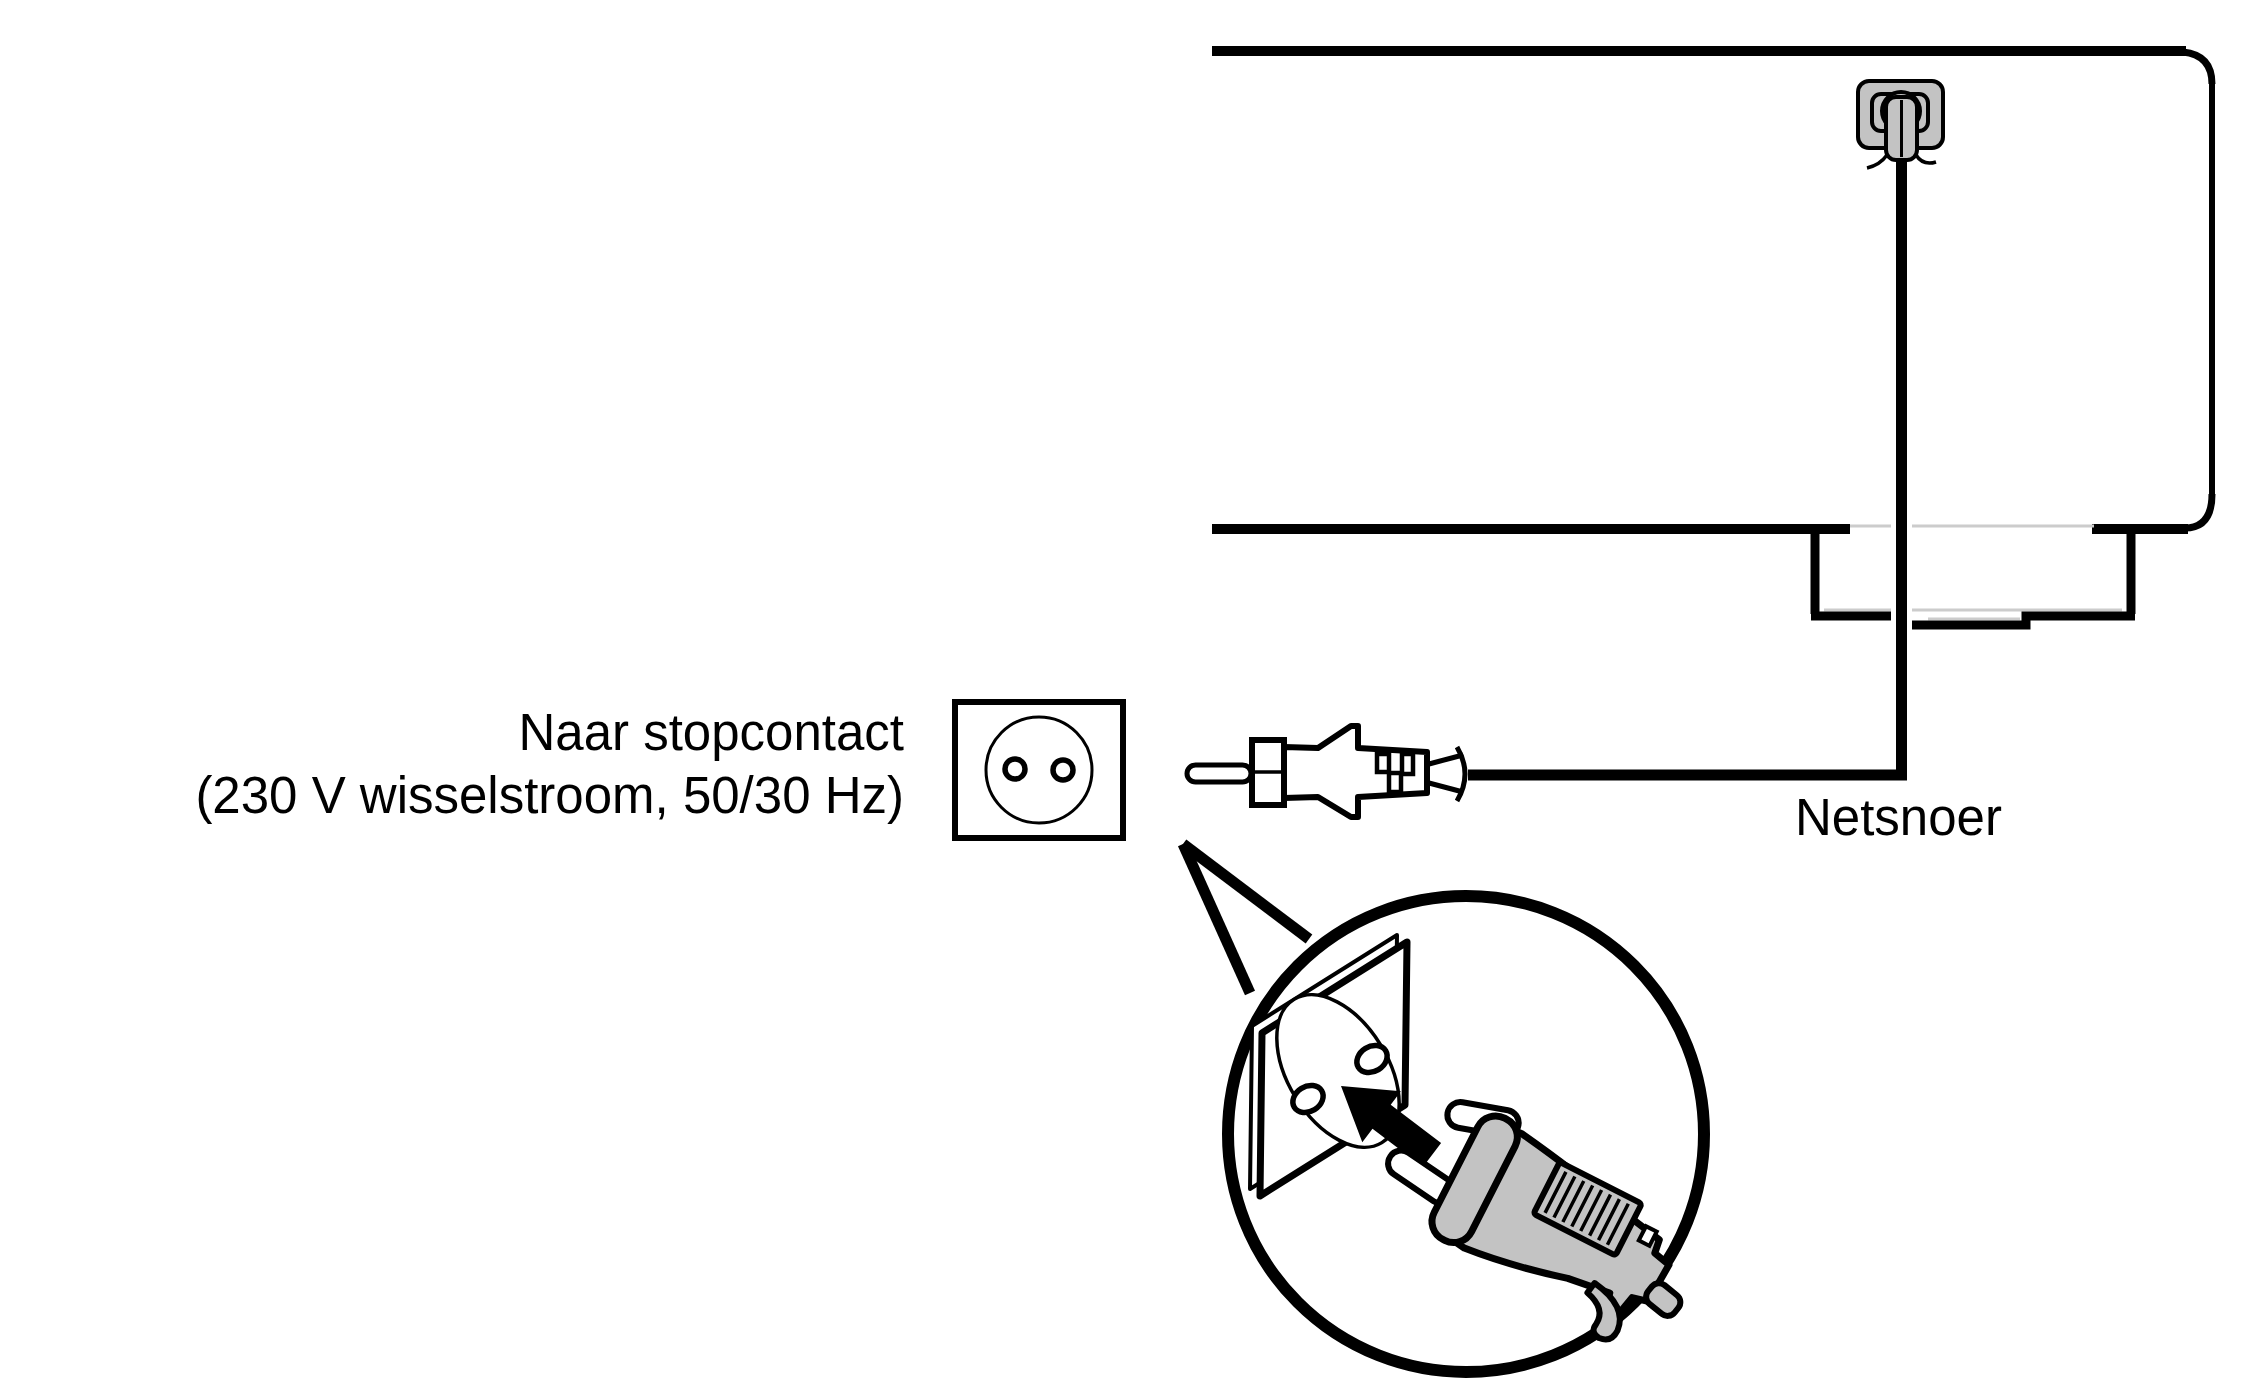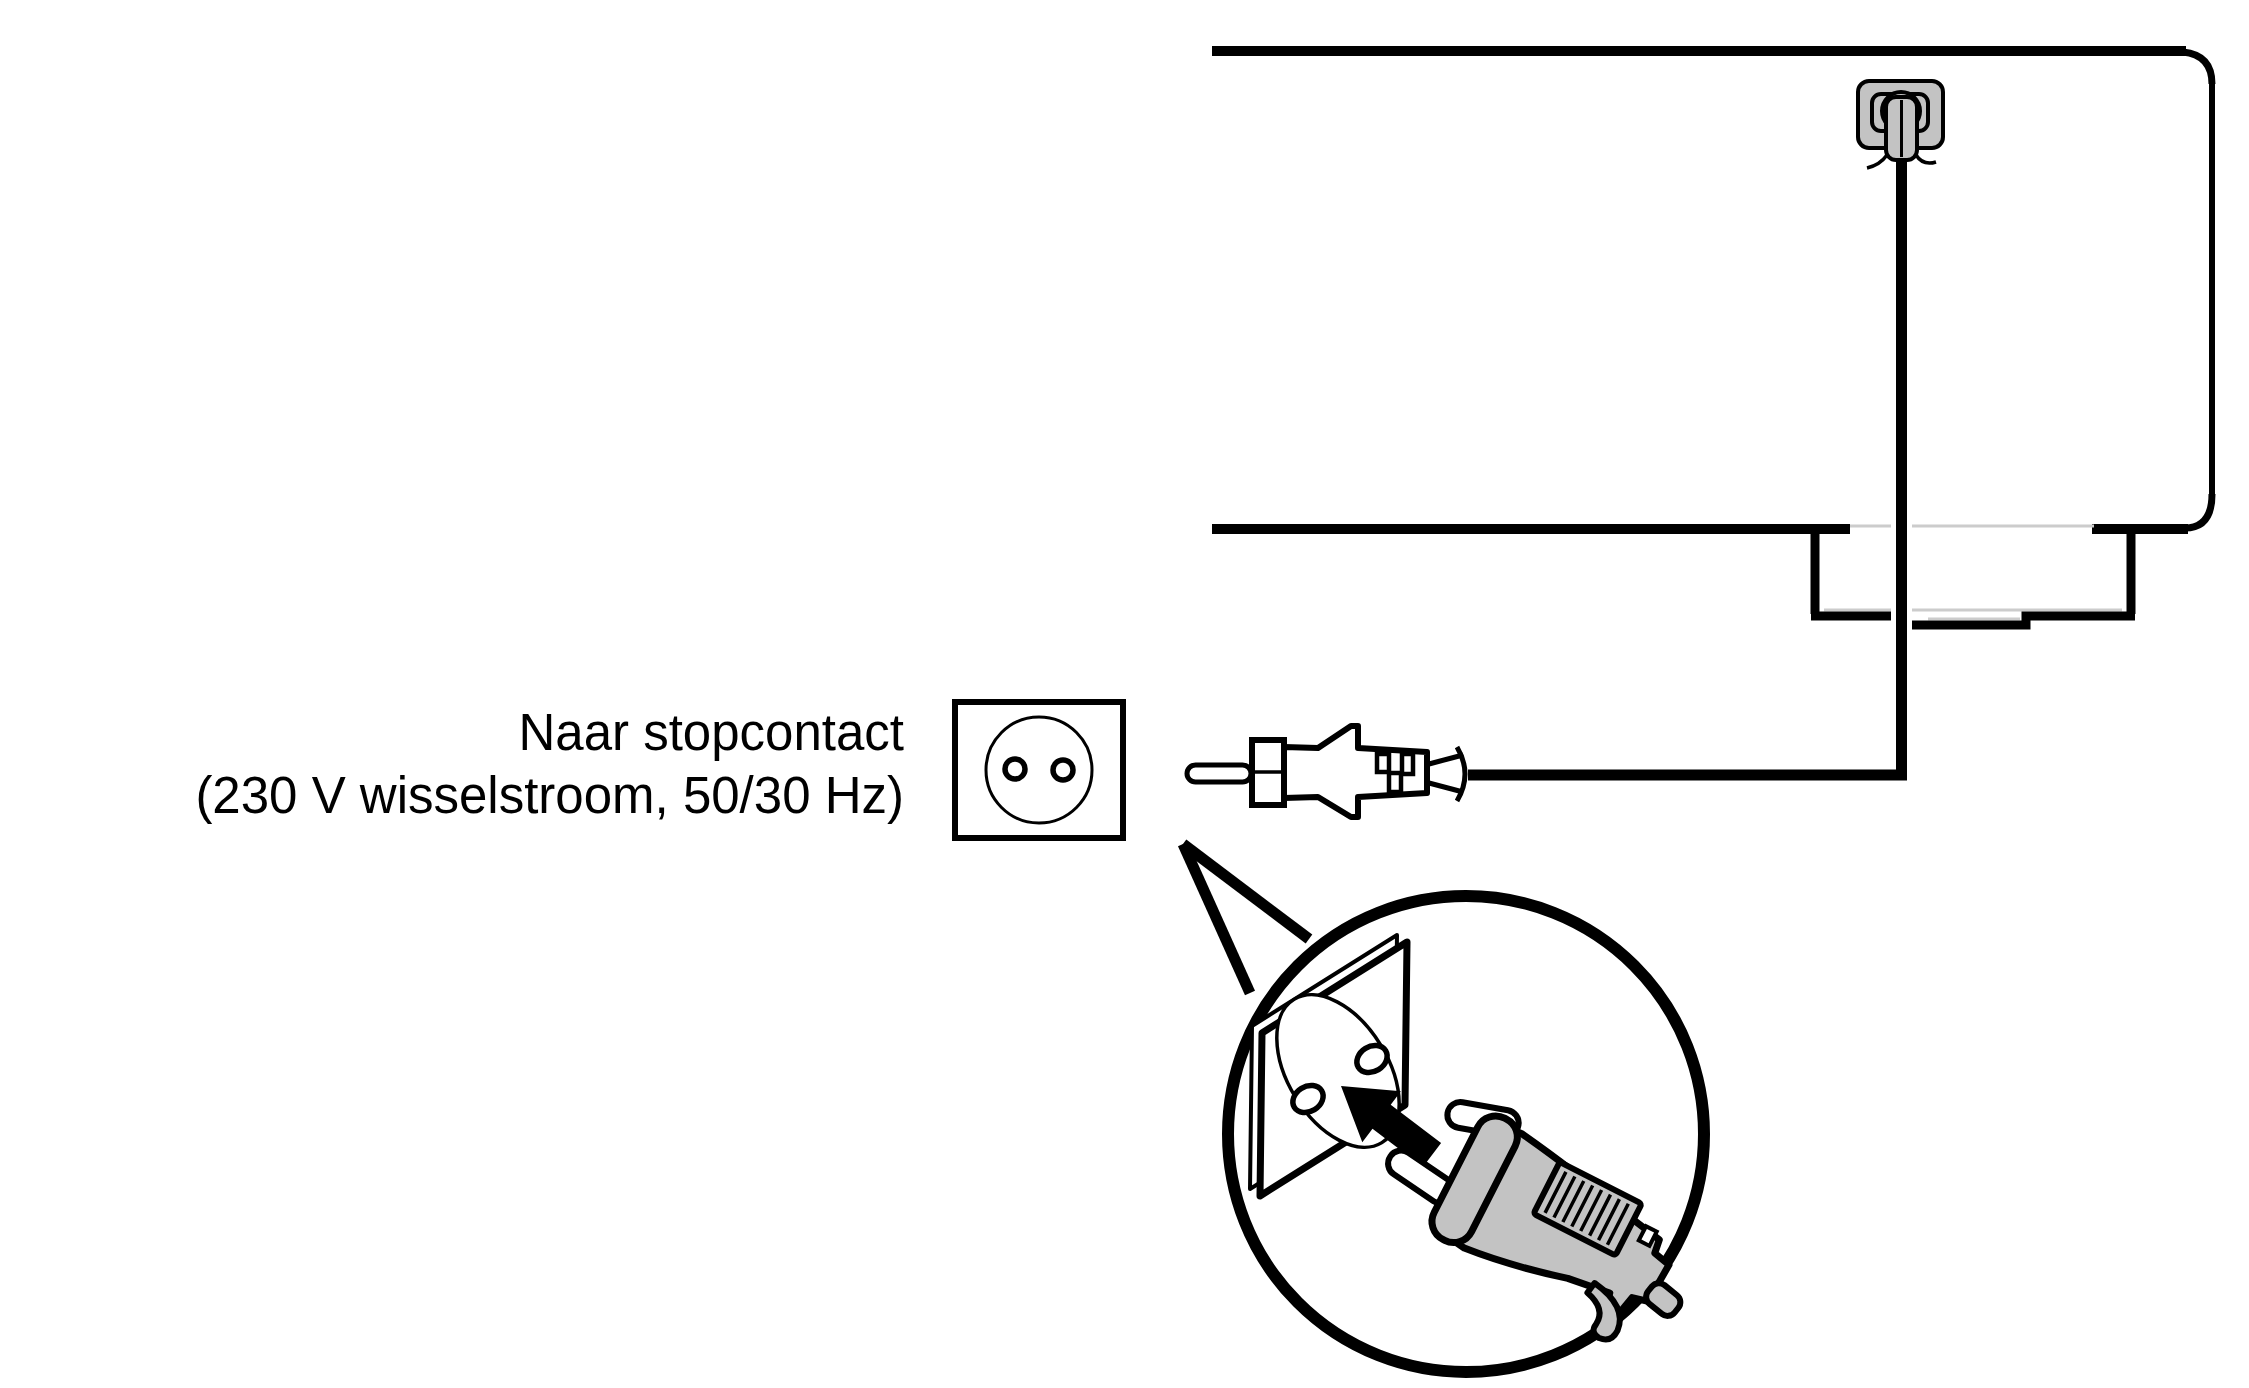--- a/index.html
+++ b/index.html
@@ -129,14 +129,15 @@
           </g>
         </g>
       </g>
     </g>
   </svg>
 
   <div id="outlet-caption" class="caption">
     <div>Naar stopcontact</div>
     <div>(230 V wisselstroom, 50/30 Hz)</div>
   </div>
+  <div id="cord-caption" class="caption">Netsnoer</div>
 
 </div>
 
 </body></html>

